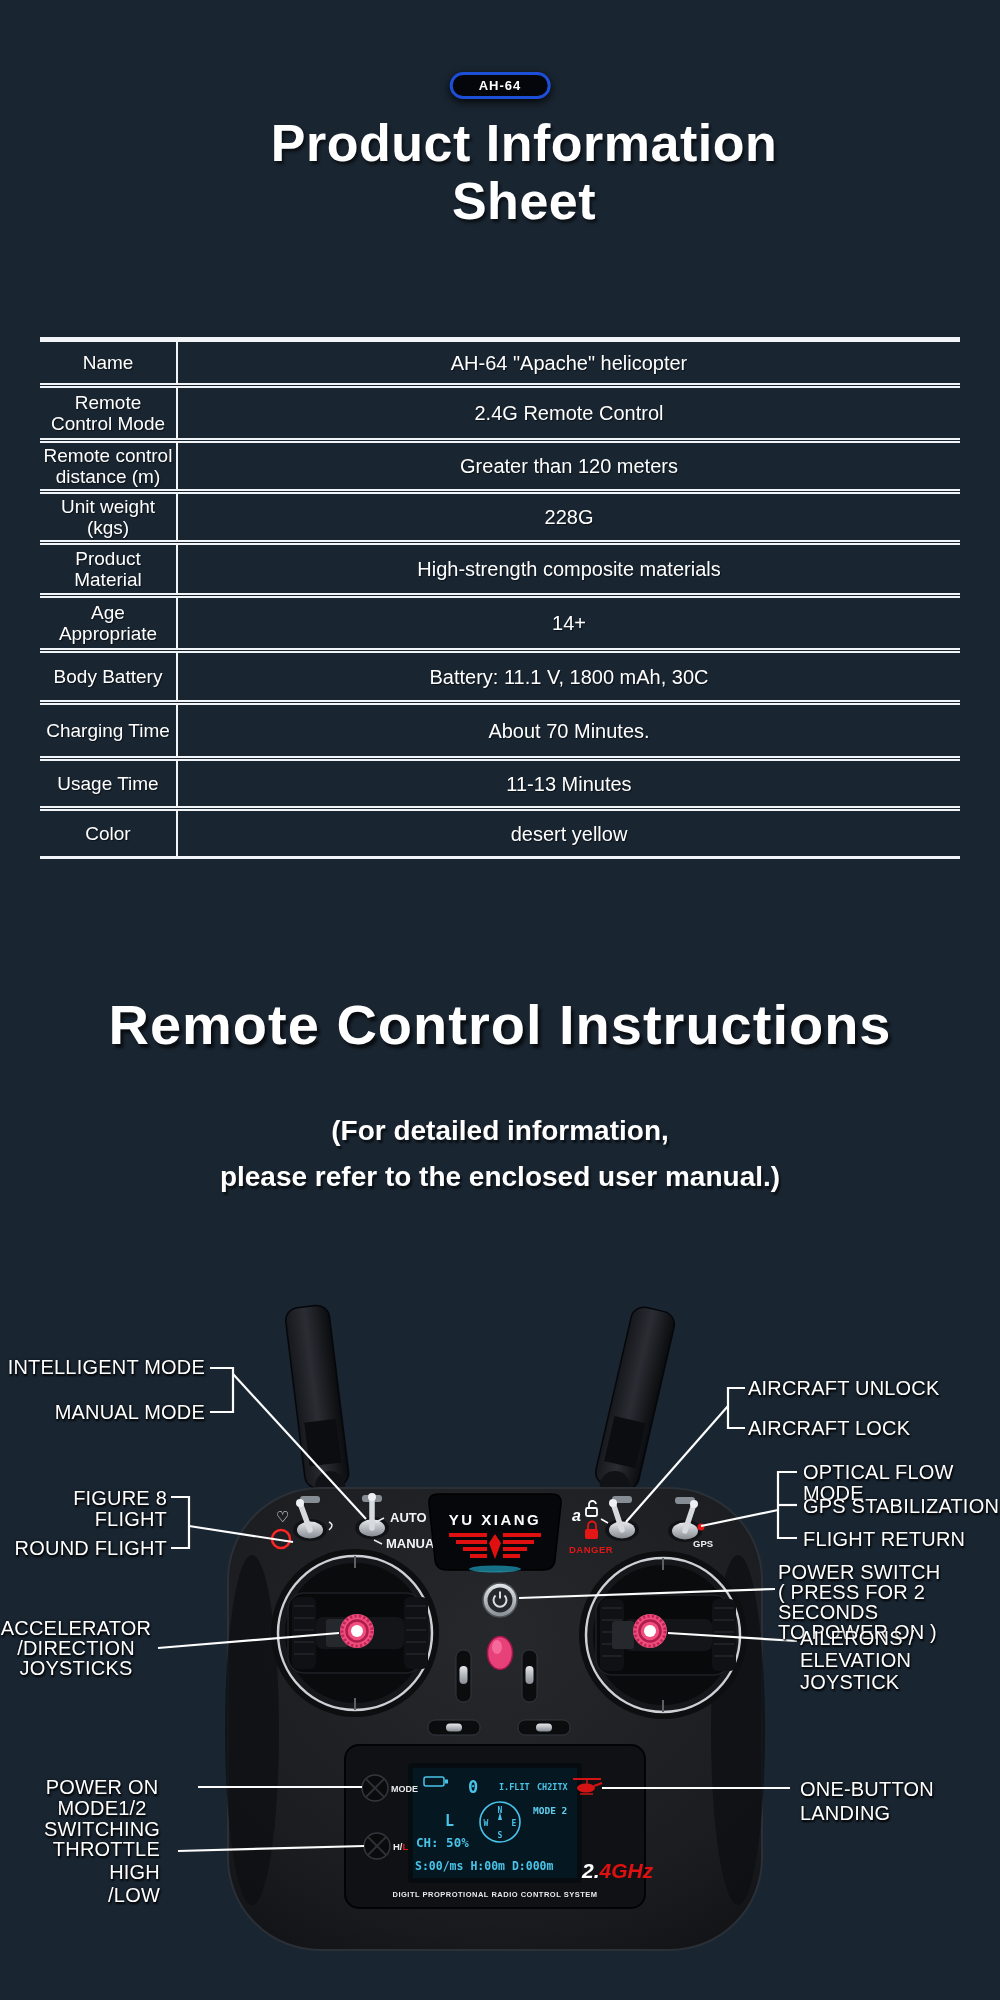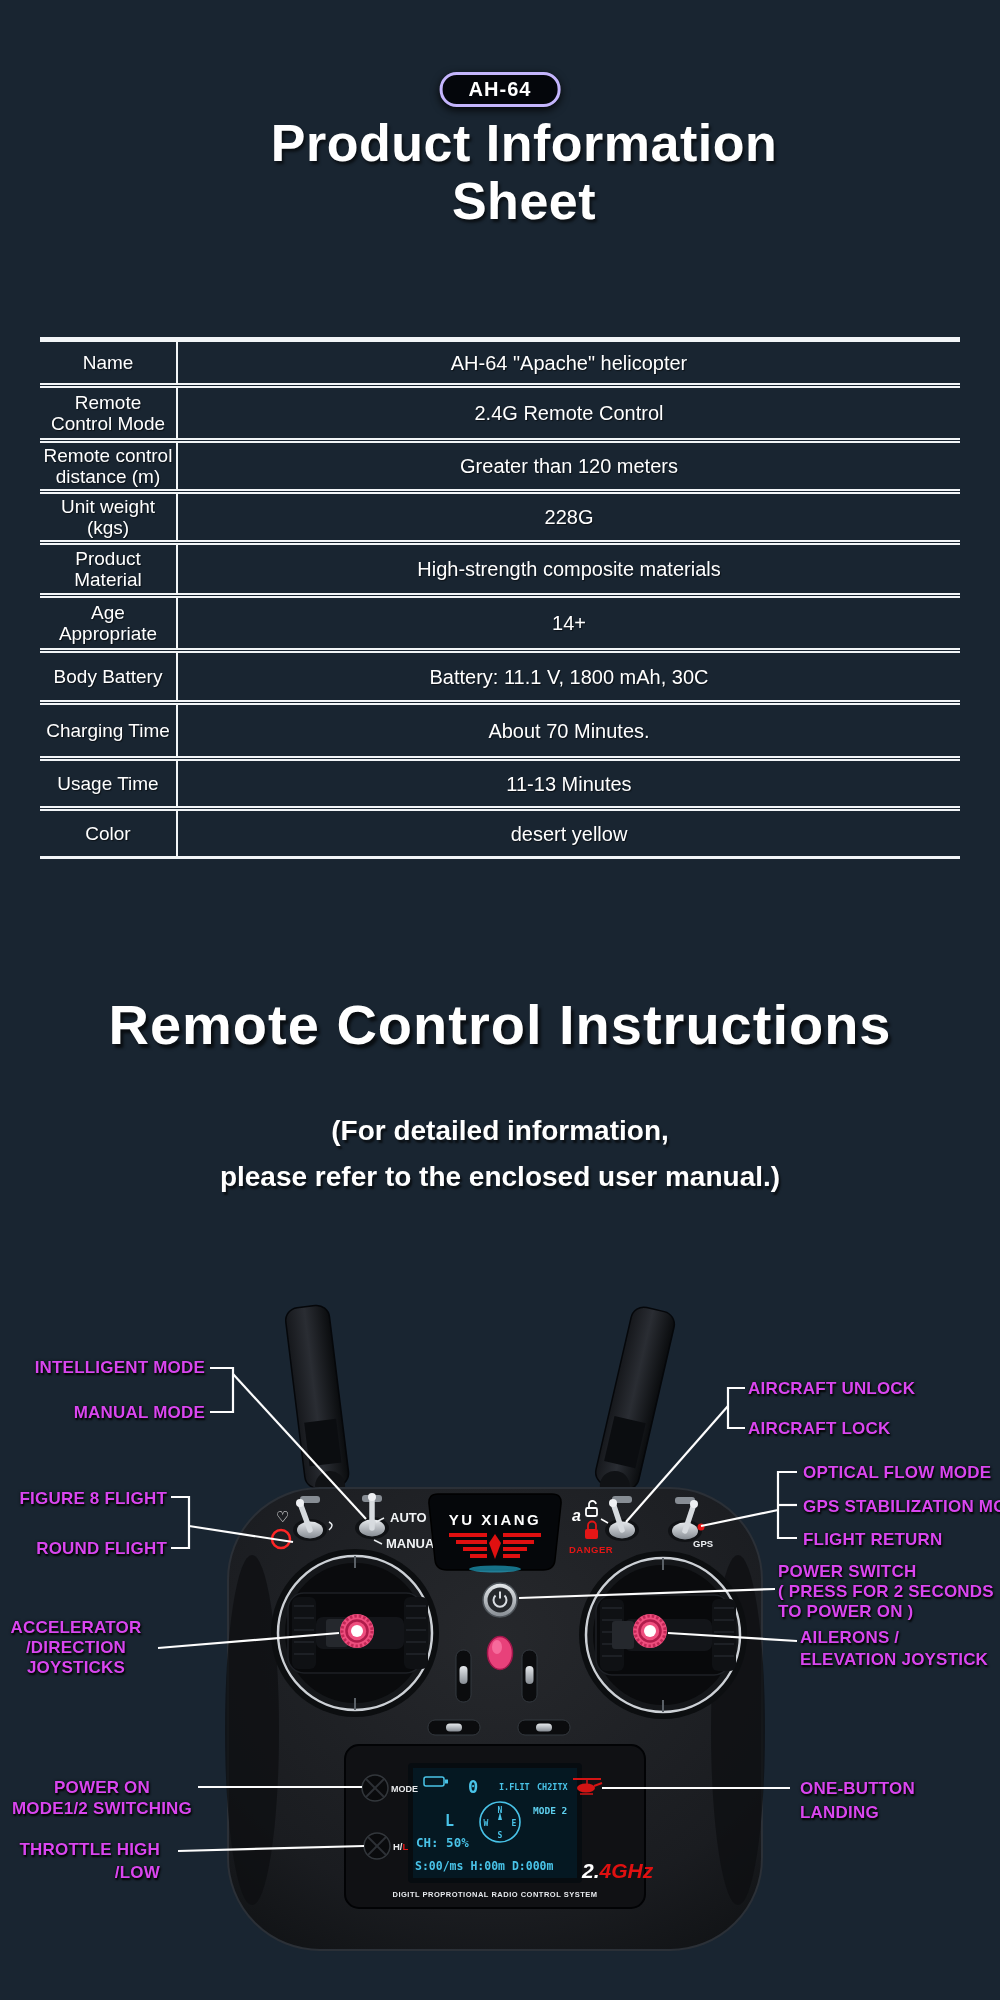--- a/index.html
+++ b/index.html
@@ -2,22 +2,22 @@
 <html><head>
 <meta charset="utf-8">
 <style>
   html,body{margin:0;padding:0;}
   body{width:1000px;height:2000px;position:relative;overflow:hidden;
        background:#192531;color:#fff;font-family:"Liberation Sans",sans-serif;}
   #page{position:absolute;inset:0;width:1000px;height:2000px;overflow:hidden;}
 
   
   .badge{position:absolute;top:72px;left:50%;transform:translateX(-50%);
-         background:#04060b;border:3px solid #c4b5fd;border-radius:17px;
-         padding:3px 26px;font-size:20px;font-weight:700;letter-spacing:1px;
+         background:#04060b;border:3px solid #1d4ed8;border-radius:17px;
+         padding:3px 26px;font-size:13px;font-weight:700;letter-spacing:1px;
          box-shadow:0 3px 8px rgba(0,0,0,.85);}
 
   
   .title{position:absolute;top:114px;left:0;width:1000px;text-align:center;
          font-size:52px;line-height:58px;font-weight:700;letter-spacing:.5px;
          text-shadow:2px 3px 3px rgba(0,0,0,.6);margin-left:24px;}
 
   
   .spec-table{position:absolute;left:40px;top:337px;width:920px;
               border-top:5px solid #f2f5f7;border-bottom:3px solid #f2f5f7;
@@ -40,21 +40,21 @@
               font-size:56px;font-weight:800;letter-spacing:1px;
               text-shadow:3px 4px 3px rgba(0,0,0,.65);}
   .rc-sub{position:absolute;top:1108px;left:0;width:1000px;text-align:center;
           font-size:28px;line-height:46px;font-weight:700;
           text-shadow:2px 3px 2px rgba(0,0,0,.6);}
 
   
   .remote-svg{position:absolute;top:1300px;left:0;width:1000px;height:660px;}
 
   
-  .callout{position:absolute;font-size:17px;font-weight:700;color:#d946ef;
+  .callout{position:absolute;font-size:20px;font-weight:400;color:#ffffff;
            letter-spacing:.2px;line-height:21px;white-space:pre-line;
            text-shadow:1px 2px 2px rgba(0,0,0,.95),0 0 3px rgba(0,0,0,.7);}
   .co-l1{left:0;width:205px;top:1357px;text-align:right;}
   .co-l2{left:0;width:205px;top:1402px;text-align:right;}
   .co-l3{left:0;width:167px;top:1488px;text-align:right;}
   .co-l4{left:0;width:167px;top:1538px;text-align:right;}
   .co-l5{left:0;width:152px;top:1618px;text-align:center;line-height:20px;}
   .co-l6{left:8px;width:188px;top:1777px;text-align:center;}
   .co-l7{left:0;width:160px;top:1838px;text-align:right;line-height:23px;}
   .co-r1{left:748px;top:1378px;}

